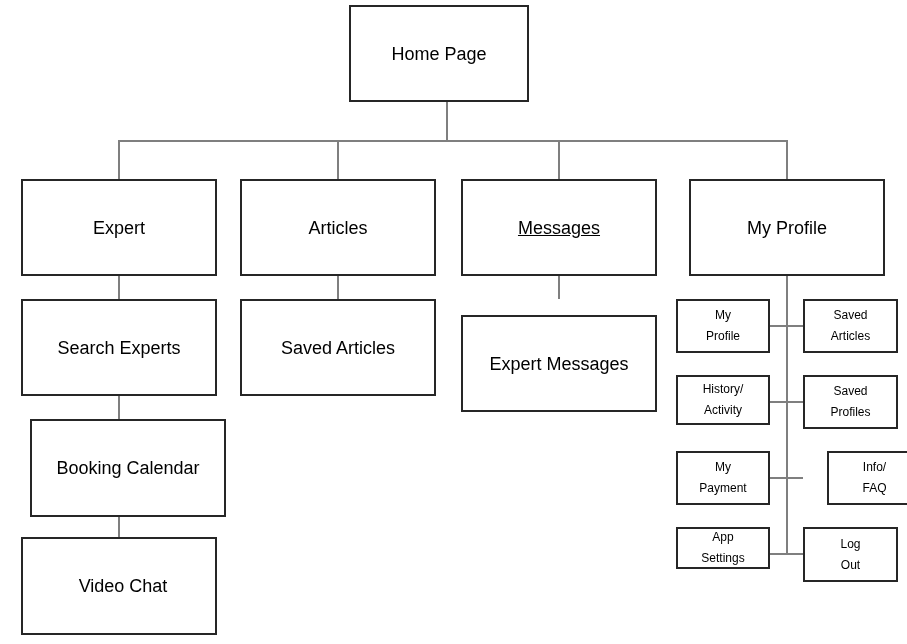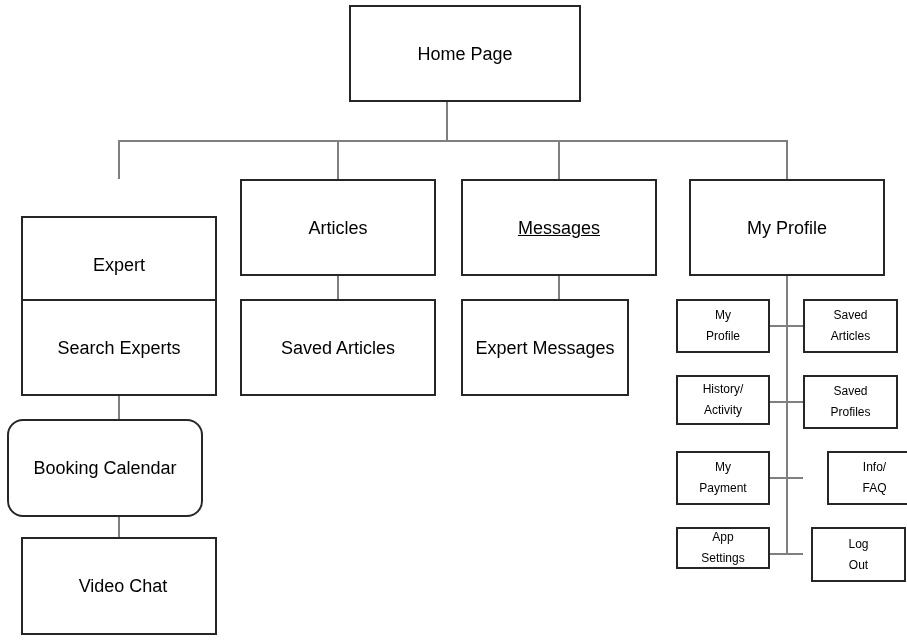--- a/index.html
+++ b/index.html
@@ -55,45 +55,45 @@
   <div class="line" style="left:337px; top:276px; width:2px; height:23px;"></div>
   <div class="line" style="left:558px; top:276px; width:2px; height:23px;"></div>
   <div class="line" style="left:118px; top:396px; width:2px; height:23px;"></div>
   <div class="line" style="left:118px; top:517px; width:2px; height:20px;"></div>
   <div class="line" style="left:786px; top:276px; width:2px; height:279px;"></div>
   <div class="line" style="left:770px; top:325px; width:33px; height:2px;"></div>
   <div class="line" style="left:770px; top:401px; width:33px; height:2px;"></div>
   <div class="line" style="left:770px; top:477px; width:33px; height:2px;"></div>
   <div class="line" style="left:770px; top:553px; width:33px; height:2px;"></div>
 
-  <div class="node" style="left:349px; top:5px; width:232px; height:97px;">Home Page</div>
+  <div class="node" style="left:349px; top:5px; width:180px; height:97px;">Home Page</div>
 
-  <div class="node" style="left:21px; top:179px; width:196px; height:97px;margin-top:37px;">Expert</div>
+  <div class="node" style="left:21px; top:179px; width:196px; height:97px;">Expert</div>
   <div class="node" style="left:240px; top:179px; width:196px; height:97px;">Articles</div>
   <div class="node" style="left:461px; top:179px; width:196px; height:97px;text-decoration:underline;">Messages</div>
   <div class="node" style="left:689px; top:179px; width:196px; height:97px;">My Profile</div>
 
   <div class="node" style="left:21px; top:299px; width:196px; height:97px;">Search Experts</div>
-  <div class="node" style="left:7px; top:419px; width:196px; height:98px;border-radius:16px;">Booking Calendar</div>
+  <div class="node" style="left:30px; top:419px; width:196px; height:98px;">Booking Calendar</div>
   <div class="node" style="left:21px; top:537px; width:196px; height:98px;padding-left:8px;">Video Chat</div>
 
   <div class="node" style="left:240px; top:299px; width:196px; height:97px;">Saved Articles</div>
-  <div class="node" style="left:461px; top:299px; width:168px; height:97px;">Expert Messages</div>
+  <div class="node" style="left:461px; top:315px; width:196px; height:97px;">Expert Messages</div>
 
   <div class="node small" style="left:676px; top:299px; width:94px; height:54px;">My
 Profile</div>
   <div class="node small" style="left:676px; top:375px; width:94px; height:50px;">History/
 Activity</div>
   <div class="node small" style="left:676px; top:451px; width:94px; height:54px;">My
 Payment</div>
   <div class="node small" style="left:676px; top:527px; width:94px; height:42px;">App
 Settings</div>
 
   <div class="node small" style="left:803px; top:299px; width:95px; height:54px;">Saved
 Articles</div>
   <div class="node small" style="left:803px; top:375px; width:95px; height:54px;">Saved
 Profiles</div>
   <div class="node small" style="left:803px; top:451px; width:95px; height:54px;margin-left:24px;">Info/
 FAQ</div>
-  <div class="node small" style="left:803px; top:527px; width:95px; height:55px;margin-left:8px;">Log
+  <div class="node small" style="left:803px; top:527px; width:95px; height:55px;">Log
 Out</div>
 
 </div>
 
 </body></html>

